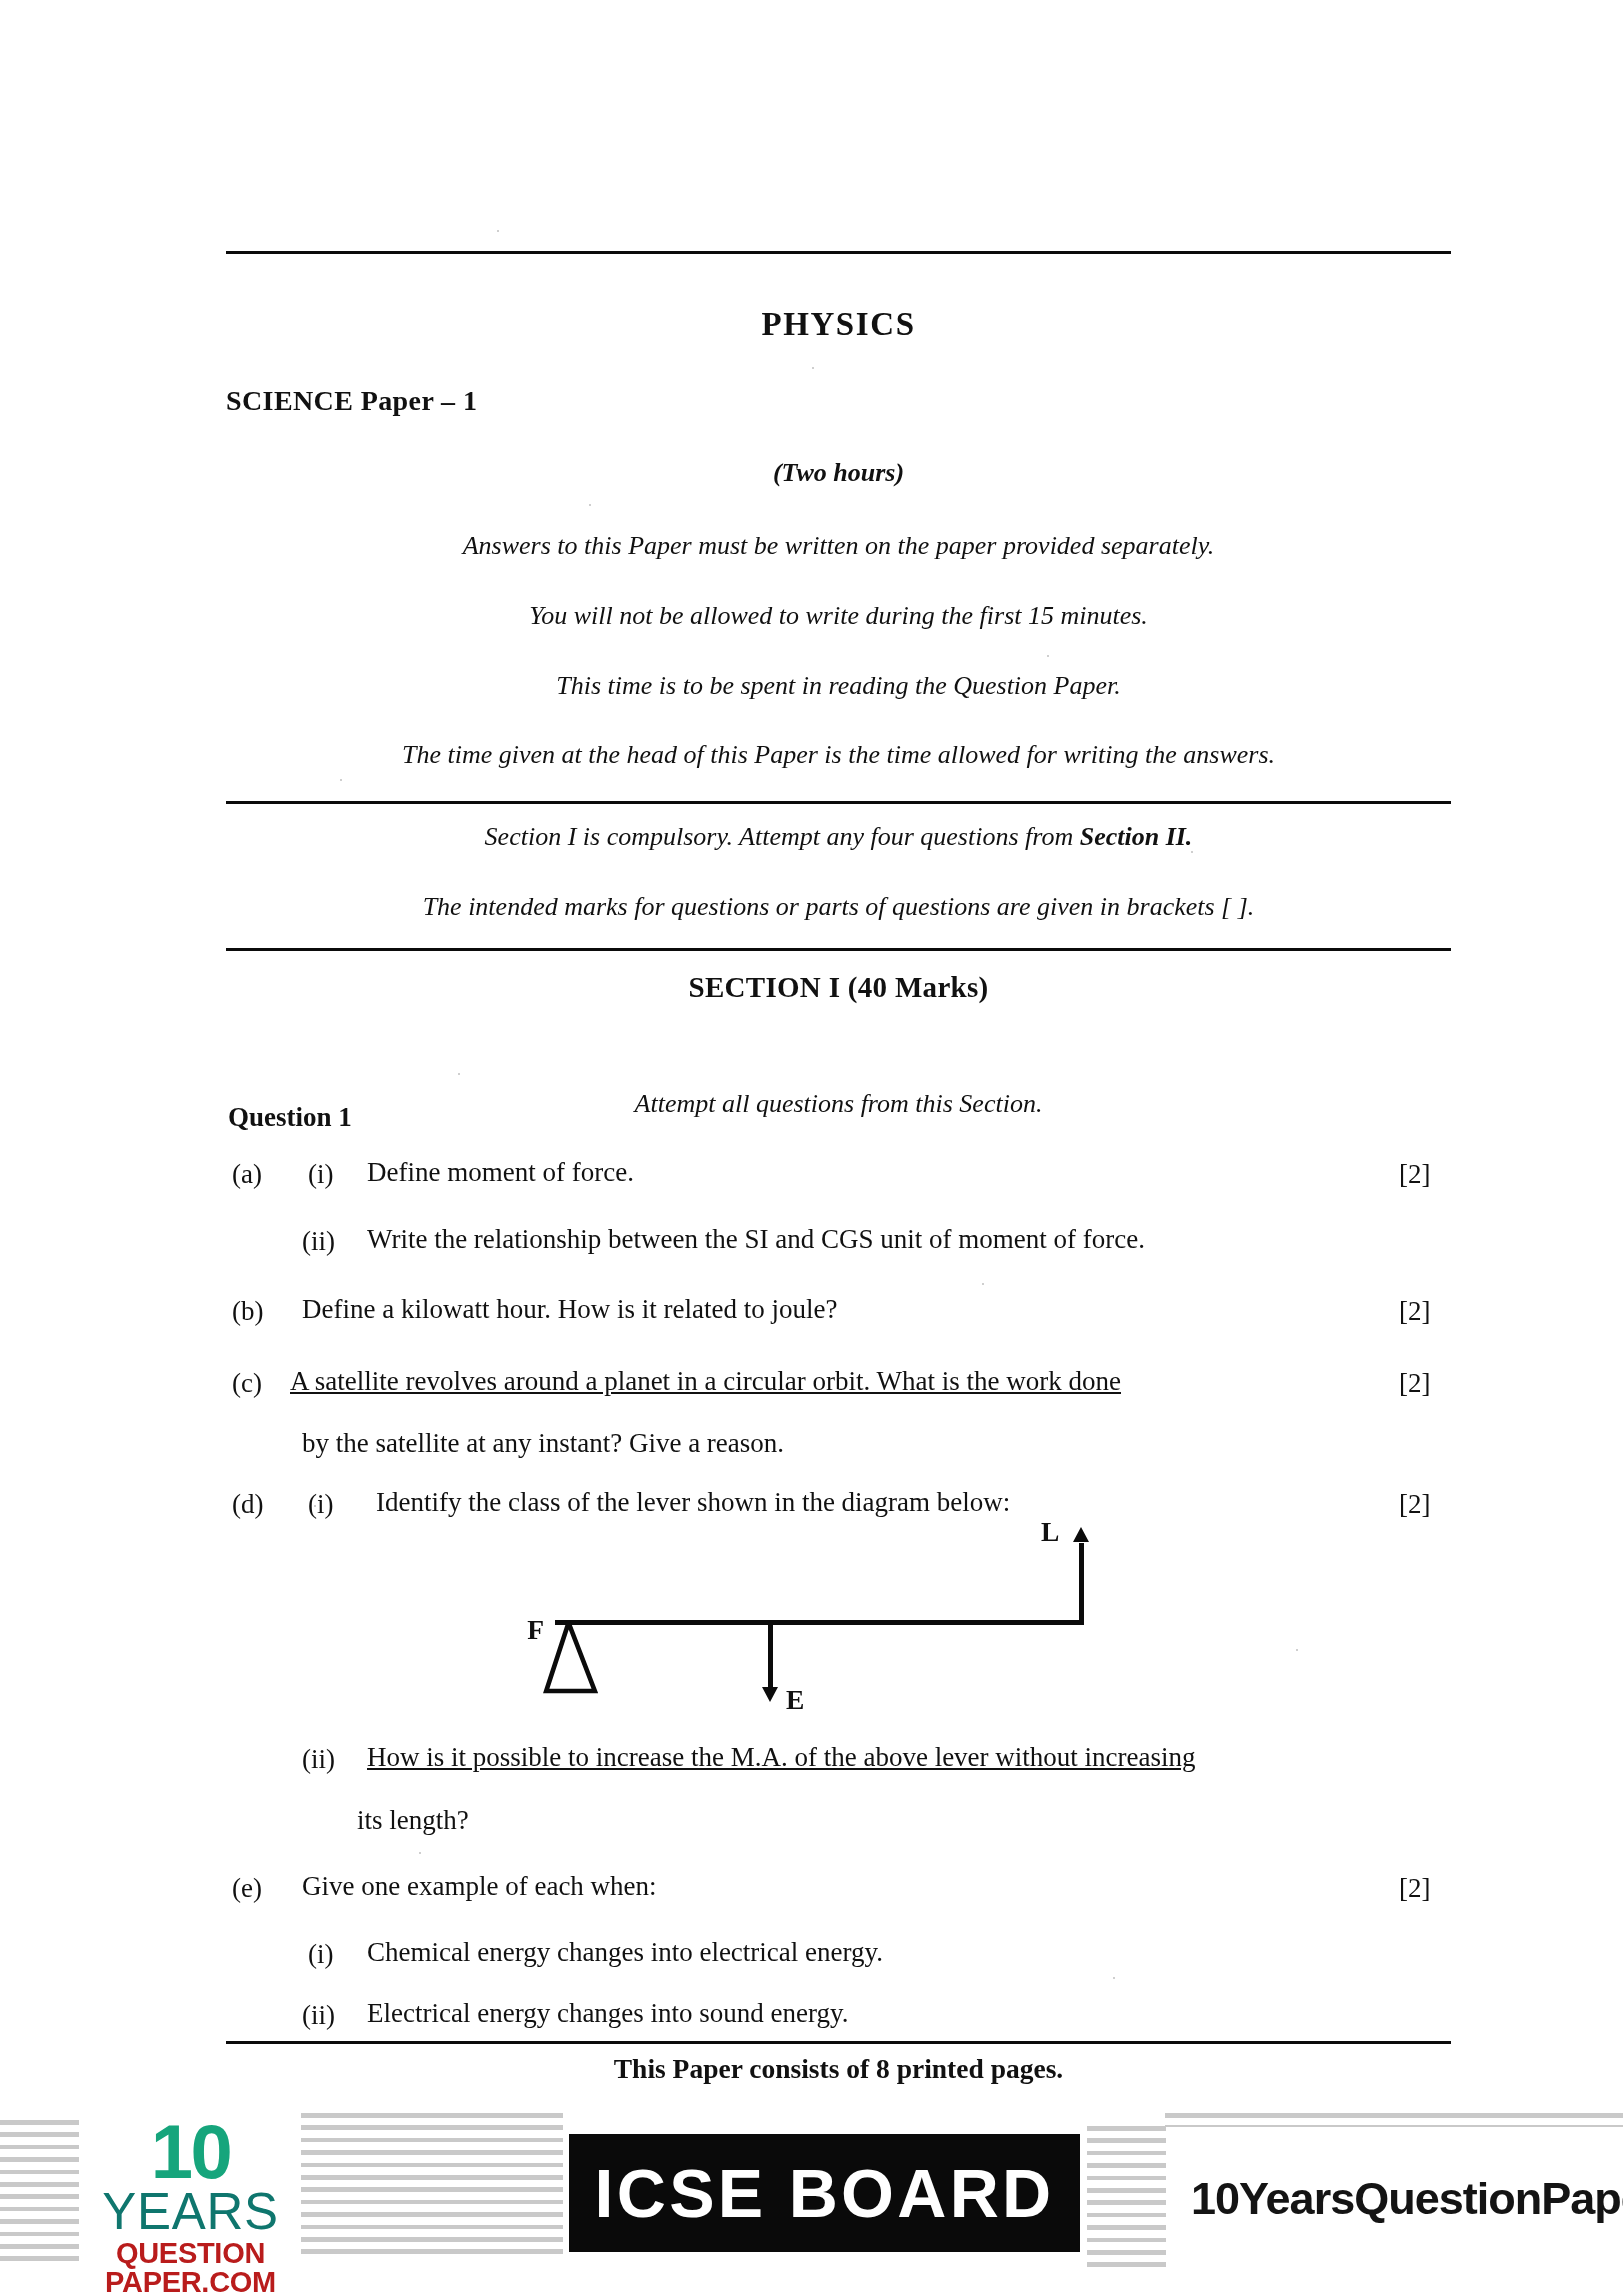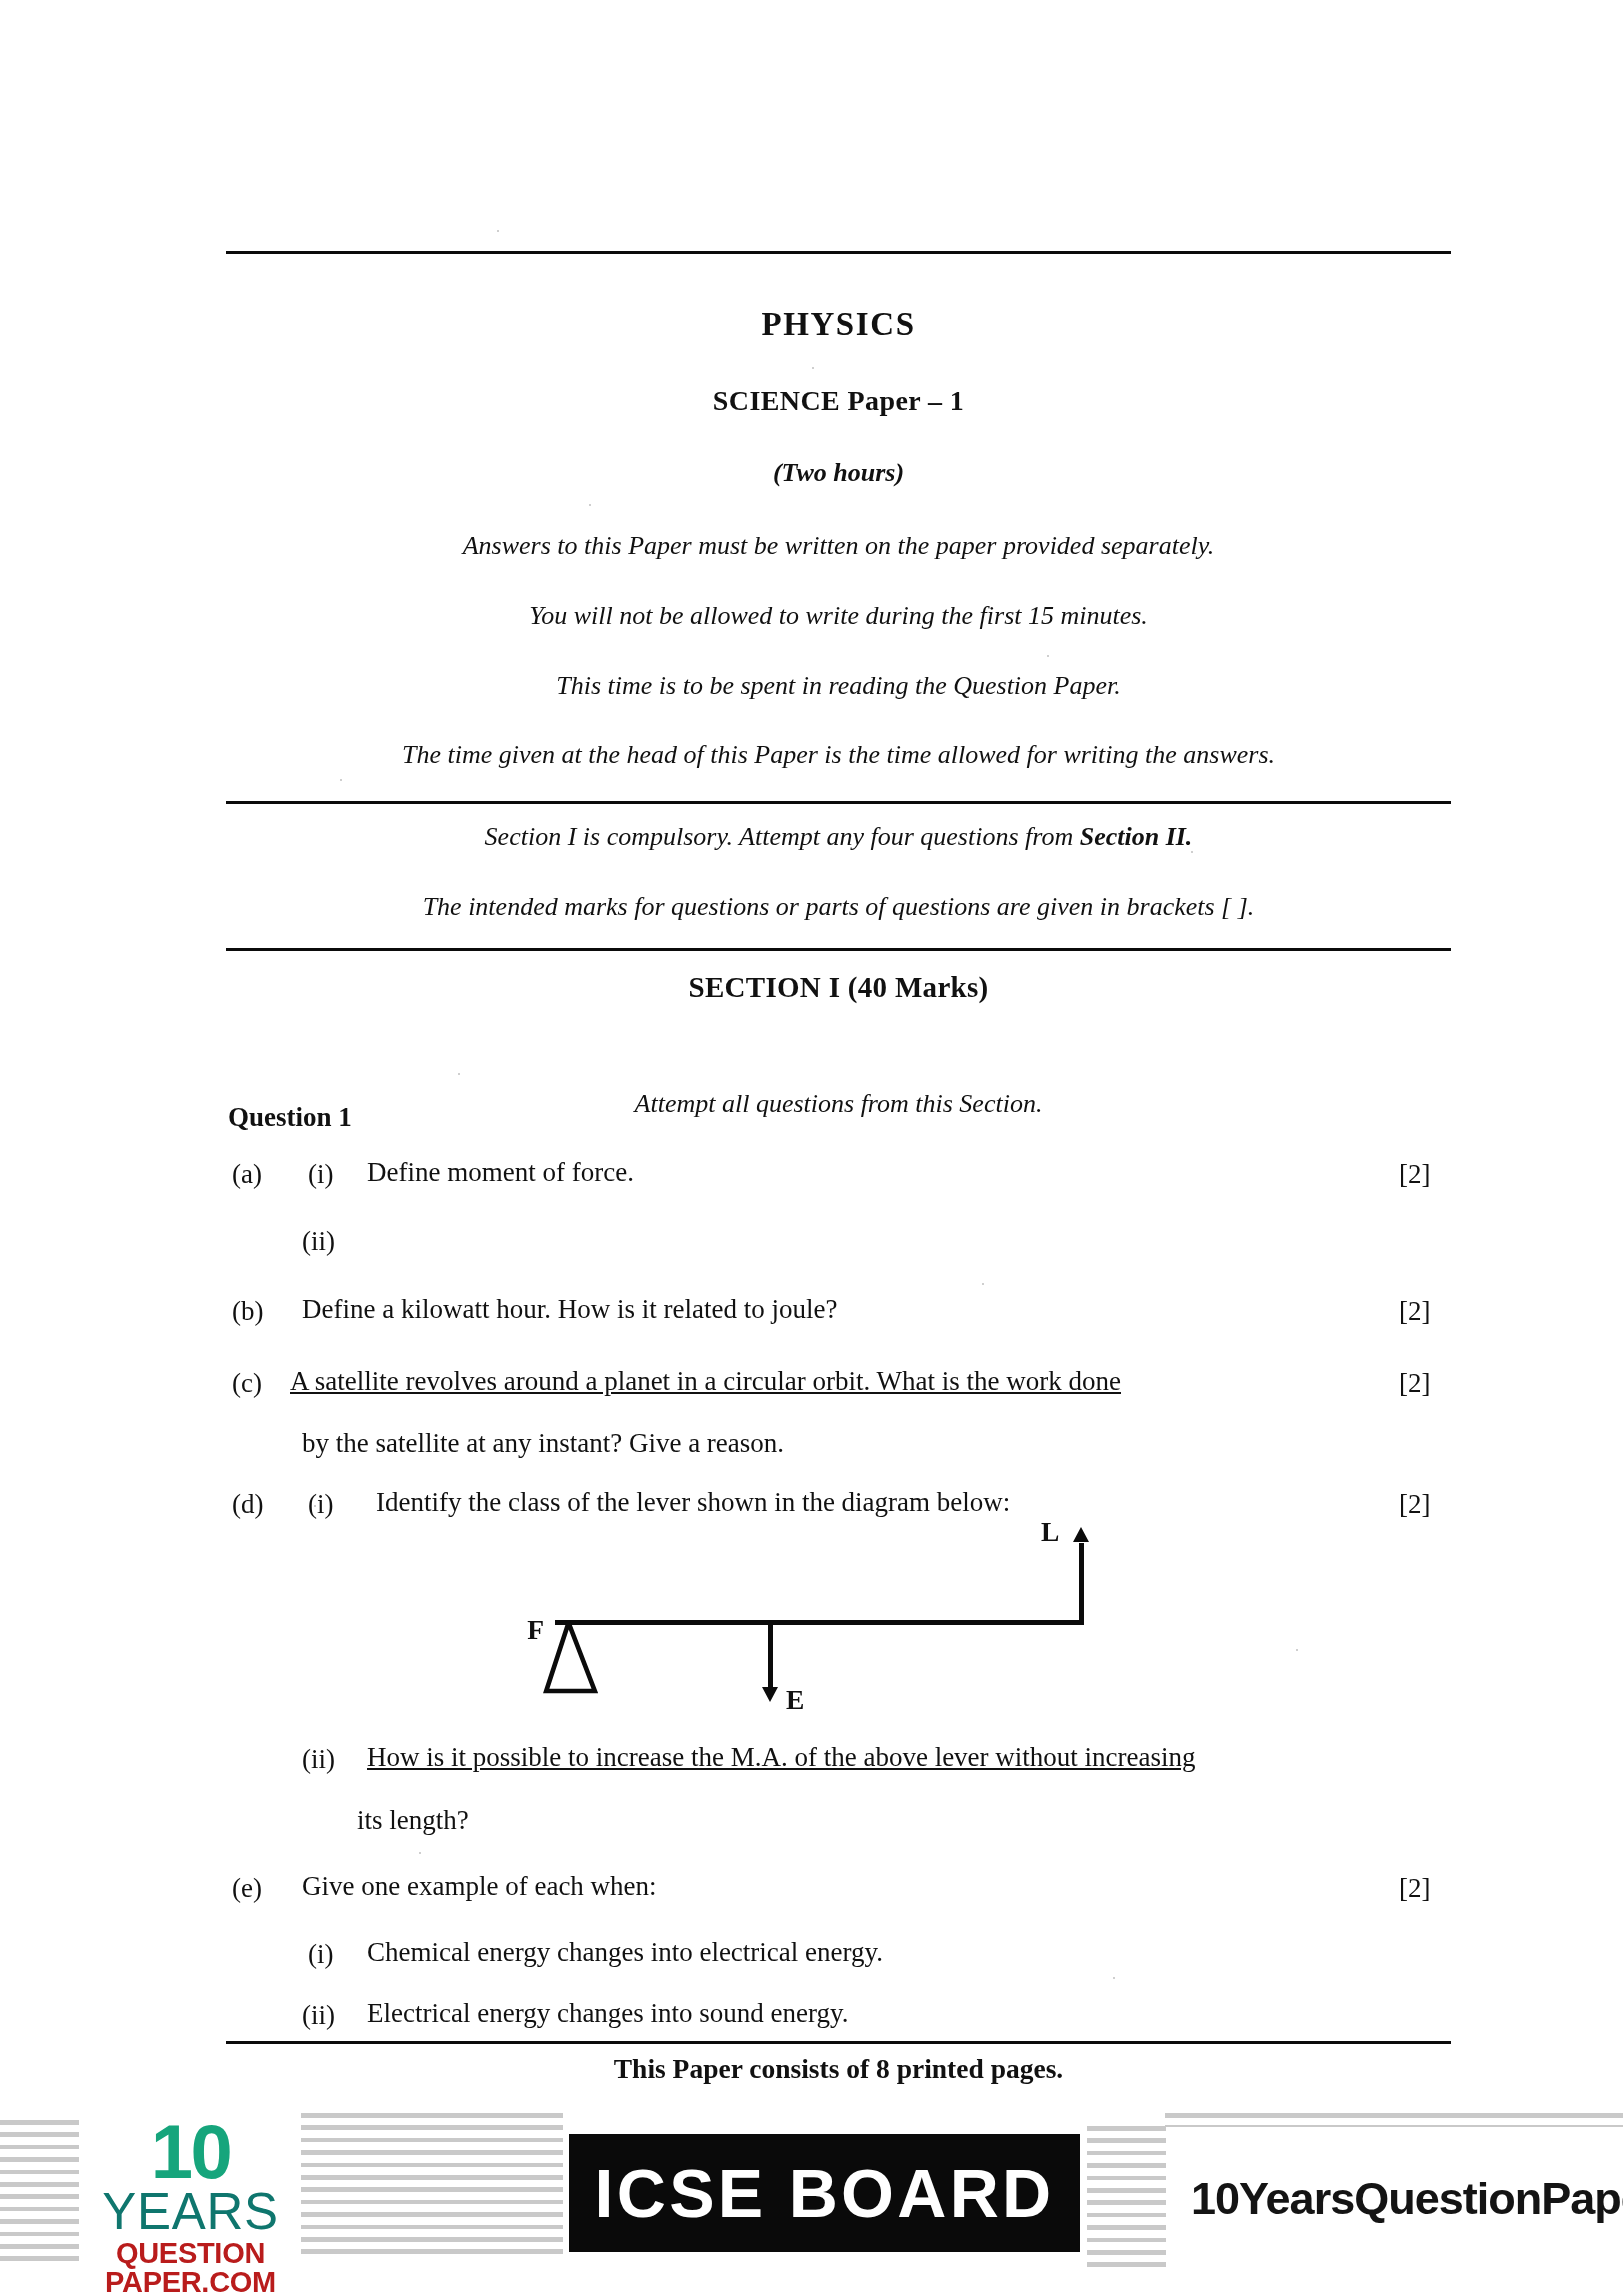--- a/index.html
+++ b/index.html
@@ -46,21 +46,20 @@
     width: 1225px;
     text-align: center;
     font-weight: bold;
     font-size: 33px;
     letter-spacing: 1.6px;
   }
   .doc-subtitle {
     position: absolute;
     left: 226px; top: 385px;
     width: 1225px;
-    text-align: center;
     font-weight: bold;
     font-size: 28px;
     letter-spacing: 0.4px;
   }
   .doc-duration {
     position: absolute;
     left: 226px; top: 458px;
     width: 1225px;
     text-align: center;
     font-weight: bold;
@@ -321,20 +320,21 @@
   <div class="section-sub">Attempt all questions from this Section.</div>
 
   <div class="question-head">Question 1</div>
 
   <div class="qlabel" style="left:232px; top:1159px;">(a)</div>
   <div class="qlabel" style="left:308px; top:1159px;">(i)</div>
   <div class="qrow" style="left:367px; top:1159px;">Define moment of force.</div>
   <div class="marks" style="top:1159px;">[2]</div>
 
   <div class="qlabel" style="left:302px; top:1226px;">(ii)</div>
+  <div class="qrow" style="left:367px; top:1226px;">Write the relationship between the SI and CGS unit of moment of force.</div>
 
   <div class="qlabel" style="left:232px; top:1296px;">(b)</div>
   <div class="qrow" style="left:302px; top:1296px;">Define a kilowatt hour. How is it related to joule?</div>
   <div class="marks" style="top:1296px;">[2]</div>
 
   <div class="qlabel" style="left:232px; top:1368px;">(c)</div>
   <div class="qrow" style="left:290px; top:1368px;text-decoration:underline;">A satellite revolves around a planet in a circular orbit. What is the work done</div>
   <div class="marks" style="top:1368px;">[2]</div>
 
   <div class="qrow" style="left:302px; top:1430px;">by the satellite at any instant? Give a reason.</div>

